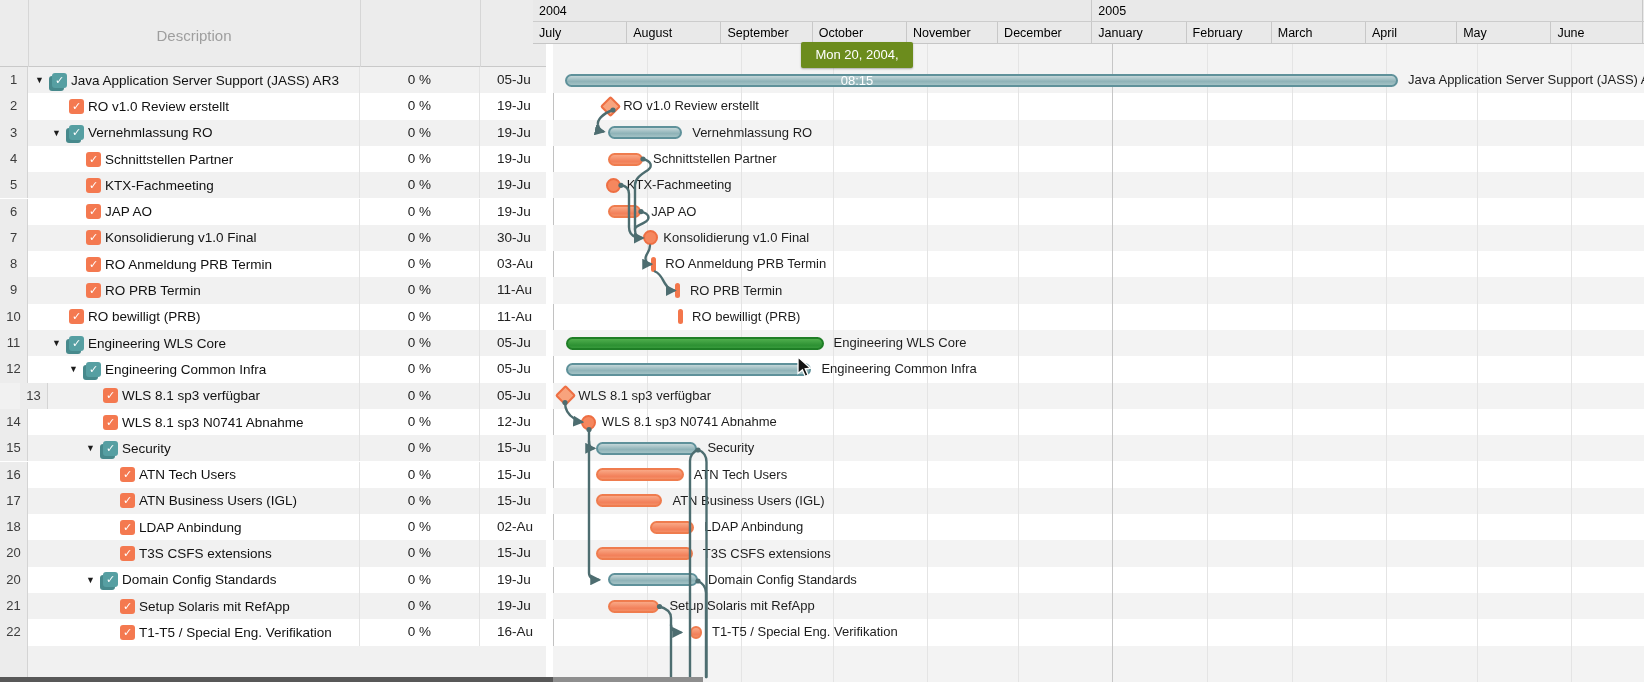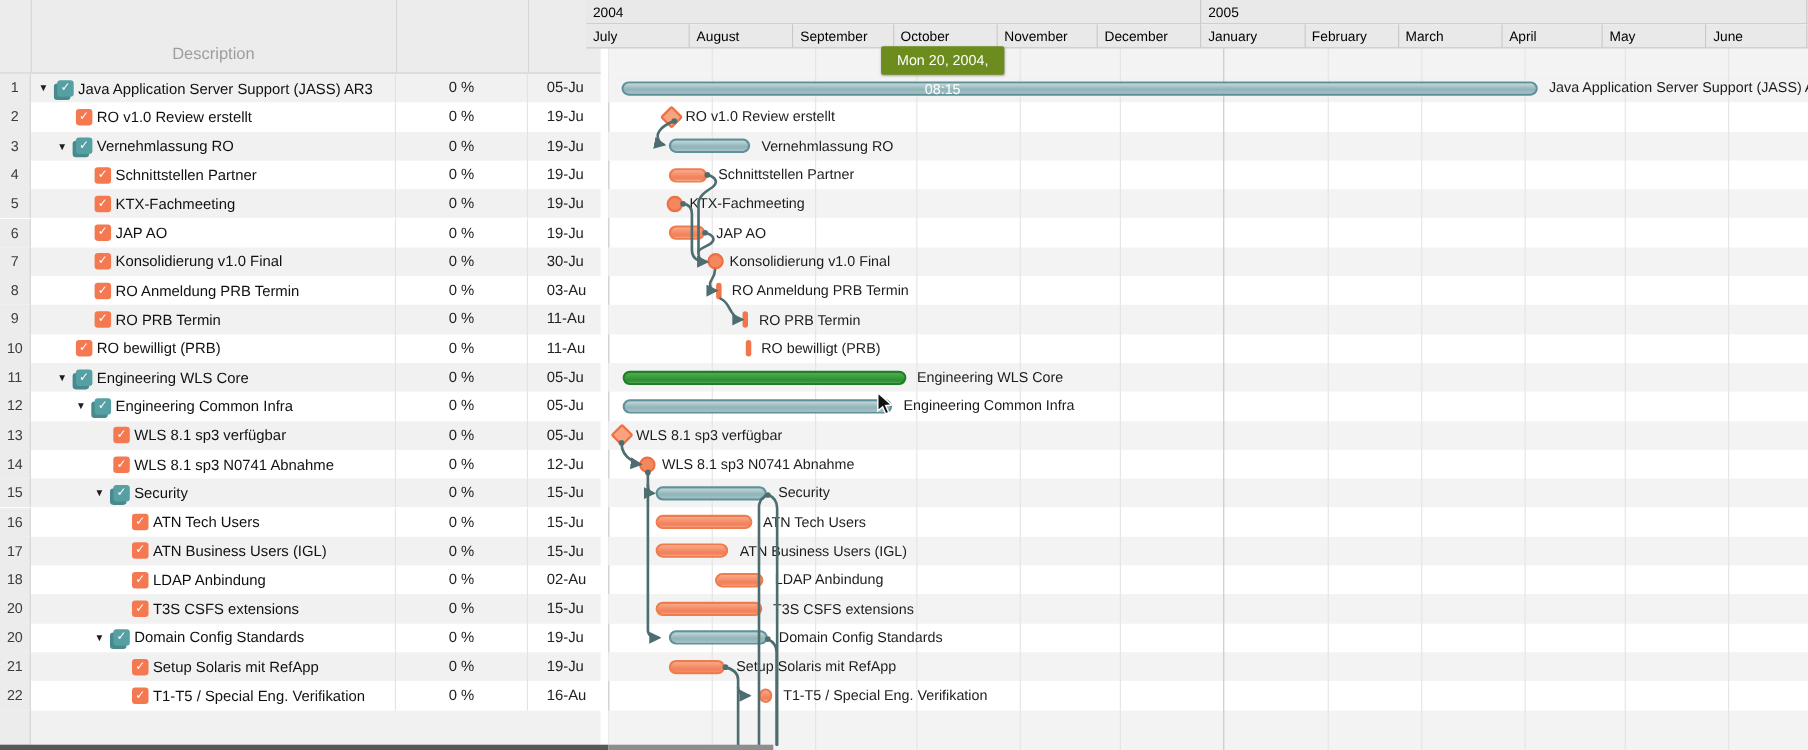--- a/index.html
+++ b/index.html
@@ -1,21 +1,21 @@
 <!DOCTYPE html>
 <html><head>
 <meta charset="utf-8">
 <style>
   html,body{margin:0;padding:0;background:#fff;}
   #app{position:relative;width:1644px;height:682px;overflow:hidden;
        font-family:"Liberation Sans","DejaVu Sans",sans-serif;background:#fff;}
   
   #table-header{position:absolute;left:0;top:0;width:546px;height:67px;background:#ececec;
                 border-bottom:1px solid #c9c9c9;box-sizing:border-box;}
-  .hdr-label{position:absolute;top:16px;height:67px;line-height:67px;text-align:center;
+  .hdr-label{position:absolute;top:2px;height:67px;line-height:67px;text-align:center;
              color:#9e9e9e;font-size:15px;}
   #hdr-desc{left:28px;width:332px;}
   #hdr-complete{left:360px;width:120px;}
   .vline{position:absolute;top:0;width:1px;background:#d6d6d6;}
   #rows{position:absolute;left:0;top:67px;width:546px;}
   .trow{position:absolute;left:0;width:546px;}
   .trow.stripe{background:#f1f1f1;}
   .numcell{position:absolute;left:0;top:0;width:28px;height:100%;background:#ececec;
            border-right:1px solid #d4d4d4;box-sizing:border-box;text-align:center;
            color:#3c3c3c;font-size:13px;}
@@ -209,21 +209,21 @@
         <div class="numcell" style="line-height: 26.3px;">12</div>
         <div class="desccell" style="padding-left: 41px;">
           <div class="tri">▼</div>
           <div class="chk sum">✓</div>
           <div class="tlabel">Engineering Common Infra</div>
         </div>
         <div class="compcell" style="line-height: 26.3px;">0 %</div>
         <div class="datecell" style="line-height: 26.3px;">05-Ju</div>
       </div>
       <div class="trow stripe" style="top: 315.6px; height: 26.3px;">
-        <div class="numcell" style="line-height: 26.3px;">13</div>
+        <div class="numcell" style="line-height: 26.3px; margin-left: 20px;">13</div>
         <div class="desccell" style="padding-left: 75px;">
           <div class="chk leaf">✓</div>
           <div class="tlabel">WLS 8.1 sp3 verfügbar</div>
         </div>
         <div class="compcell" style="line-height: 26.3px;">0 %</div>
         <div class="datecell" style="line-height: 26.3px;">05-Ju</div>
       </div>
       <div class="trow" style="top: 341.9px; height: 26.3px;">
         <div class="numcell" style="line-height: 26.3px;">14</div>
         <div class="desccell" style="padding-left: 75px;">

